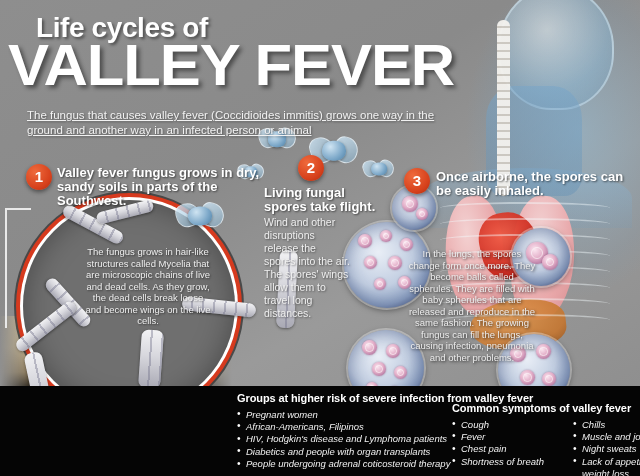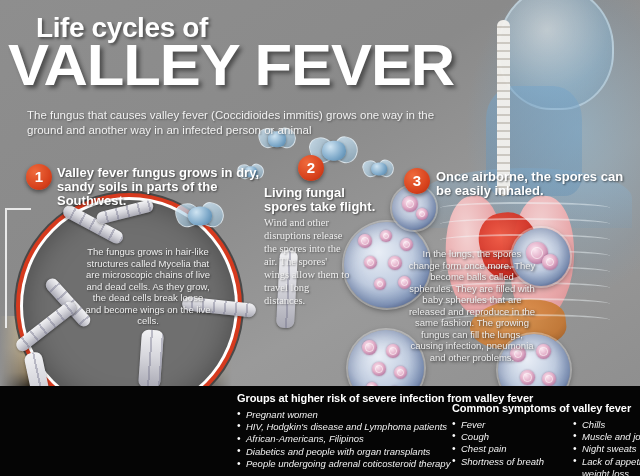--- a/index.html
+++ b/index.html
@@ -134,38 +134,37 @@
     position:absolute;left:36px;top:12px;color:#fff;font-weight:bold;font-size:28px;
     letter-spacing:-.4px;text-shadow:2px 2px 3px rgba(0,0,0,.45);
   }
   .bigtitle{
     position:absolute;left:8px;top:36px;color:#fff;font-weight:bold;font-size:58px;
     letter-spacing:-1px;line-height:1;text-shadow:3px 3px 4px rgba(0,0,0,.45);
     font-family:"Liberation Sans",sans-serif;transform:scaleX(1.06);transform-origin:left;
   }
   .subtitle{
     position:absolute;left:27px;top:108px;width:440px;color:#f2f2f2;font-size:11.5px;
-    line-height:15px;text-shadow:1px 1px 2px rgba(0,0,0,.4);
+    line-height:15px;text-shadow:1px 1px 2px rgba(0,0,0,.4);text-decoration:underline;
   }
 
   
   .badge{
     position:absolute;width:26px;height:26px;border-radius:50%;
     background:radial-gradient(circle at 35% 30%,#ef6a3c,#d6401b 65%,#a72c10 100%);
     color:#fff;font-weight:bold;font-size:15px;text-align:center;line-height:26px;
     box-shadow:0 2px 4px rgba(0,0,0,.45);
   }
   .step-head{
     position:absolute;color:#fff;font-weight:bold;font-size:13px;line-height:14px;
     text-shadow:1px 1px 2px rgba(0,0,0,.55);
   }
   .body-txt{
     position:absolute;color:#efefef;font-size:10.5px;line-height:13px;
     text-shadow:1px 1px 2px rgba(0,0,0,.45);
-    font-family:Liberation Serif, serif;
   }
   .mycelia-txt{
     position:absolute;left:84px;top:246px;width:128px;color:#eeeeee;font-size:9.5px;
     line-height:11.5px;text-align:center;text-shadow:1px 1px 2px rgba(0,0,0,.5);
   }
   .lung-txt{
     position:absolute;left:408px;top:248px;width:128px;color:#ededed;font-size:9.5px;
     line-height:11.5px;text-align:center;text-shadow:1px 1px 3px rgba(0,0,0,.8);
   }
 
@@ -311,33 +310,33 @@
   <div class="badge" style="left:404px;top:168px;">3</div>
   <div class="step-head" style="left:436px;top:170px;width:190px;">Once airborne, the spores can be easily inhaled.</div>
   <div class="lung-txt">In the lungs, the spores change form once more. They become balls called spherules. They are filled with baby spherules that are released and reproduce in the same fashion. The growing fungus can fill the lungs, causing infection, pneumonia and other problems.</div>
 
   <div class="band"></div>
 
   <div class="panel risk-panel">
     <h3>Groups at higher risk of severe infection from valley fever</h3>
     <ul>
       <li>Pregnant women</li>
+      <li>African-Americans, Filipinos</li>
       <li>HIV, Hodgkin's disease and Lymphoma patients</li>
-      <li>African-Americans, Filipinos</li>
       <li>Diabetics and people with organ transplants</li>
       <li>People undergoing adrenal coticosteroid therapy</li>
     </ul>
   </div>
 
   <div class="panel sym-panel">
     <h3>Common symptoms of valley fever</h3>
     <div class="sym-cols">
       <ul>
+        <li>Cough</li>
         <li>Fever</li>
-        <li>Cough</li>
         <li>Chest pain</li>
         <li>Shortness of breath</li>
       </ul>
       <ul>
         <li>Chills</li>
         <li>Muscle and joint pain</li>
         <li>Night sweats</li>
         <li style="white-space:normal;width:92px;line-height:12px;">Lack of appetite and weight loss</li>
       </ul>
     </div>

